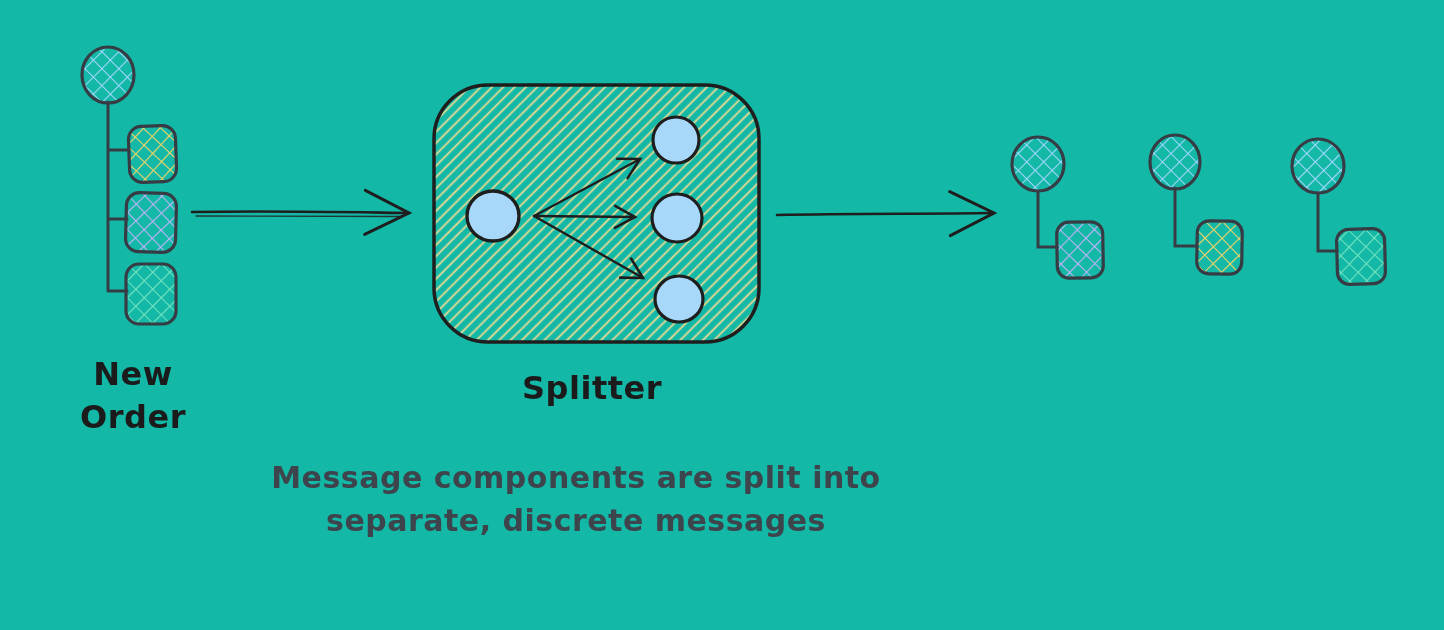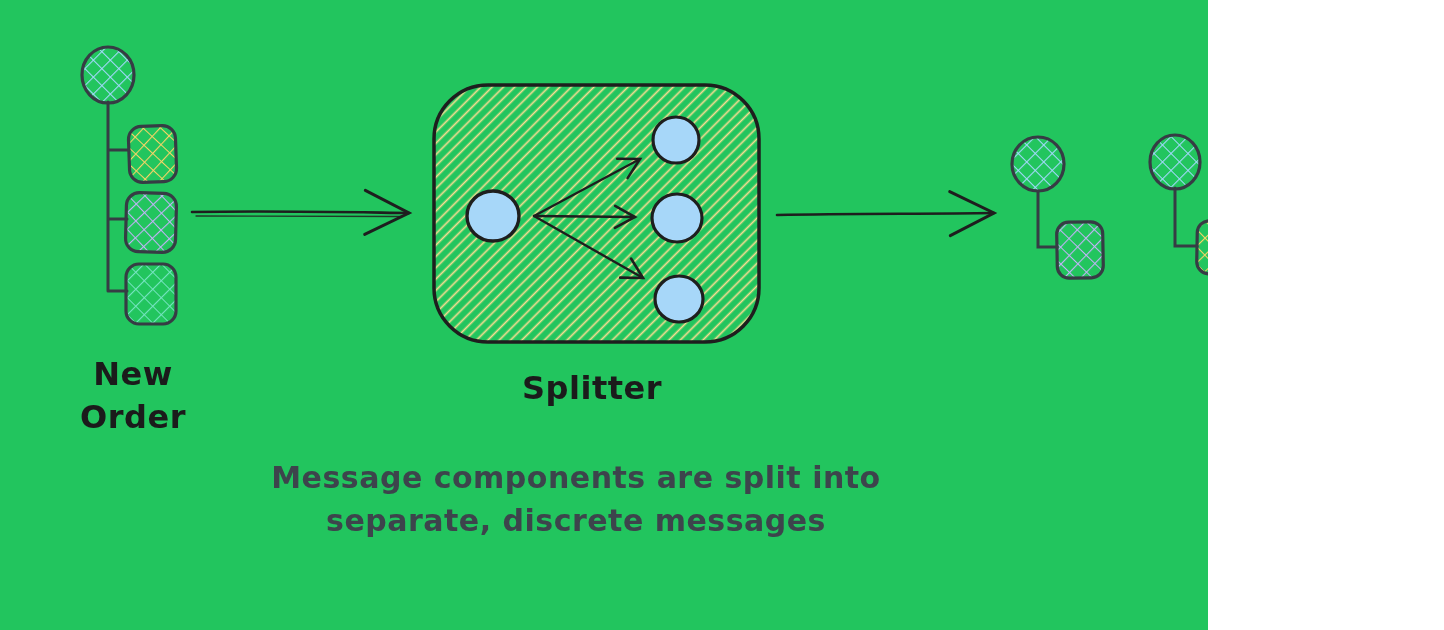--- a/index.html
+++ b/index.html
@@ -2,23 +2,23 @@
 <html><head>
 <meta charset="utf-8">
 <style>
   html, body {
     margin: 0;
     padding: 0;
     background: #ffffff;
   }
   .canvas {
     position: relative;
-    width: 1208px;
+    width: 1444px;
     height: 630px;
-    background: #22c55e;
+    background: #14b8a6;
     overflow: hidden;
     font-family: "DejaVu Sans", sans-serif;
   }
   svg text {
     font-family: "DejaVu Sans", sans-serif;
   }
   .label-text {
     font-size: 32px;
     font-weight: 600;
     letter-spacing: 0.5px;

